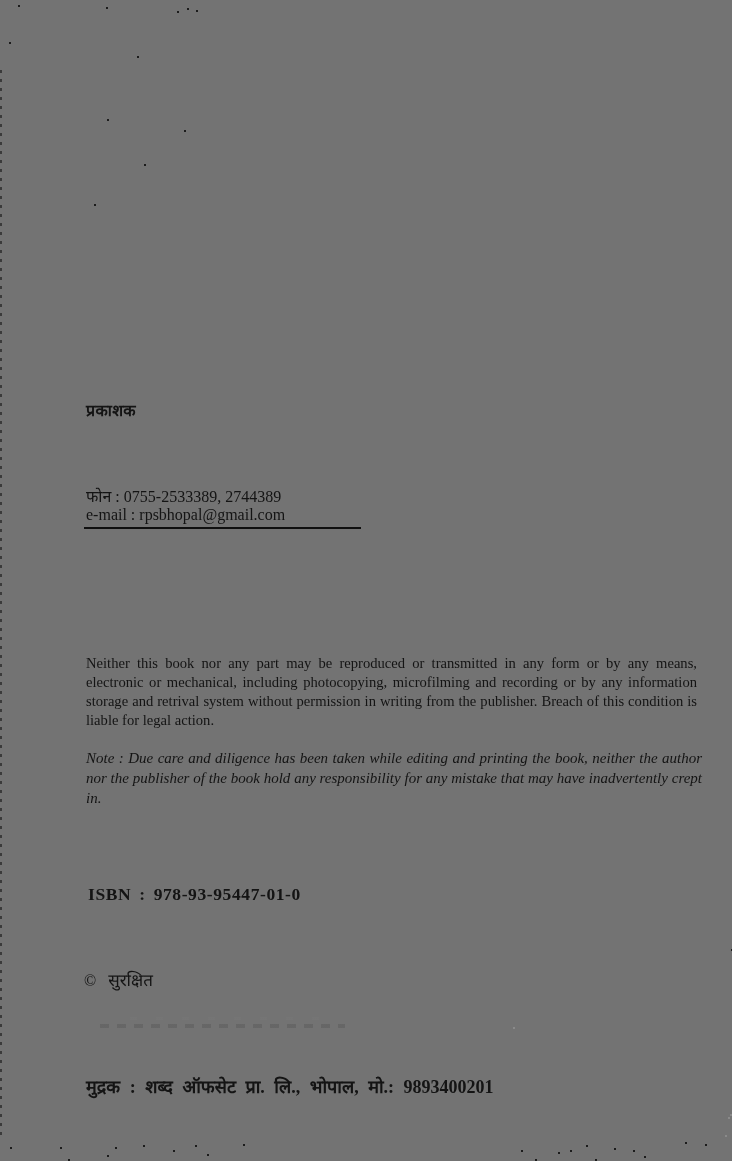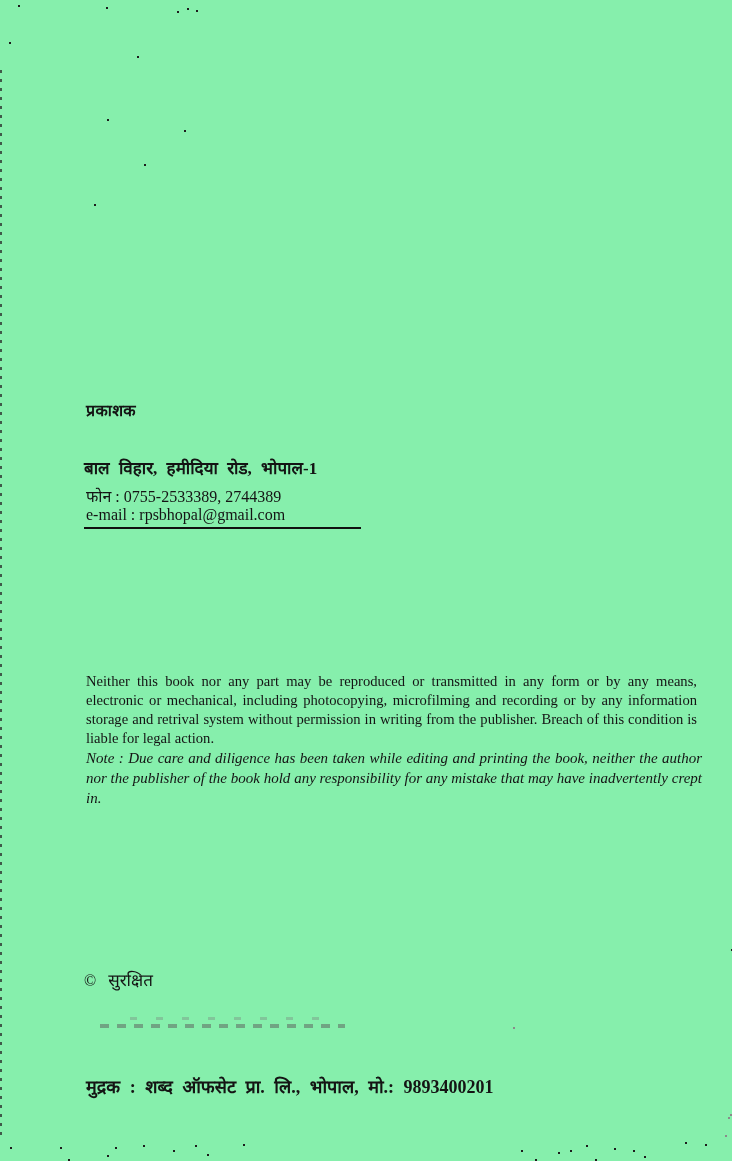--- a/index.html
+++ b/index.html
@@ -1,36 +1,36 @@
 <!DOCTYPE html>
 <html><head>
 <meta charset="utf-8">
 <style>
   html,body{margin:0;padding:0;background:#e8e8e8;}
   .page{
     position:relative;
     width:732px;height:1161px;
-    background:#86efac;
+    background:#737373;
     overflow:hidden;
     font-family:"Liberation Serif","DejaVu Serif",serif;
     color:#141414;
   }
   .abs{position:absolute;}
   
   .dev{font-family:"Liberation Serif","DejaVu Sans",serif;}
   .pub-label{left:86px;top:399px;font-size:16px;font-weight:600;letter-spacing:.3px;}
   .pub-name{left:85px;top:423px;font-size:21px;font-weight:700;word-spacing:6px;}
   .pub-address{left:84px;top:456px;font-size:17px;font-weight:700;word-spacing:5px;}
   .pub-phone{left:86px;top:485px;font-size:16px;font-weight:500;}
   .pub-email{left:86px;top:506px;font-size:16px;}
   .email-rule{left:84px;top:527px;width:277px;height:2px;background:#101010;}
   .pub-rego{left:86px;top:534px;font-size:17px;font-weight:600;word-spacing:3px;}
   
   .legal{
-    left:86px;top:672px;width:611px;
+    left:86px;top:654px;width:611px;
     font-size:14.6px;line-height:19px;
     text-align:justify;font-weight:500;
   }
   .note{
     left:86px;top:748px;width:616px;
     font-size:15px;line-height:20px;
     font-style:italic;text-align:justify;
   }
   .isbn{left:88px;top:884px;font-size:17.5px;font-weight:700;letter-spacing:.6px;word-spacing:3px;}
   .rights{left:84px;top:968px;font-size:17px;}
@@ -47,29 +47,29 @@
   }
   .speck{width:2px;height:2px;background:#1c1c1c;}
   .speck.lt{background:#8a8a8a;}
 </style>
 </head>
 <body>
 
 <div class="page">
 
   <div class="abs dev pub-label">प्रकाशक</div>
-  <div class="abs dev pub-address">बाल विहार, हमीदिया रोड, भोपाल-1</div>
   <div class="abs dev pub-phone">फोन : 0755-2533389, 2744389</div>
   <div class="abs pub-email">e-mail : rpsbhopal@gmail.com</div>
   <div class="abs email-rule"></div>
 
   <div class="abs legal">Neither this book nor any part may be reproduced or transmitted in any form or by any means, electronic or mechanical, including photocopying, microfilming and recording or by any information storage and retrival system without permission in writing from the publisher. Breach of this condition is liable for legal action.</div>
 
   <div class="abs note">Note : Due care and diligence has been taken while editing and printing the book, neither the author nor the publisher of the book hold any responsibility for any mistake that may have inadvertently crept in.</div>
 
+  <div class="abs isbn">ISBN : 978-93-95447-01-0</div>
 
   <div class="abs rights">
     <span class="sym">©</span><span class="dev">सुरक्षित</span>
   </div>
 
   <div class="abs ghost-row1"></div>
   <div class="abs ghost-row2"></div>
 
   <div class="abs dev printer">मुद्रक : शब्द ऑफसेट प्रा. लि., भोपाल, मो.: 9893400201</div>
 

